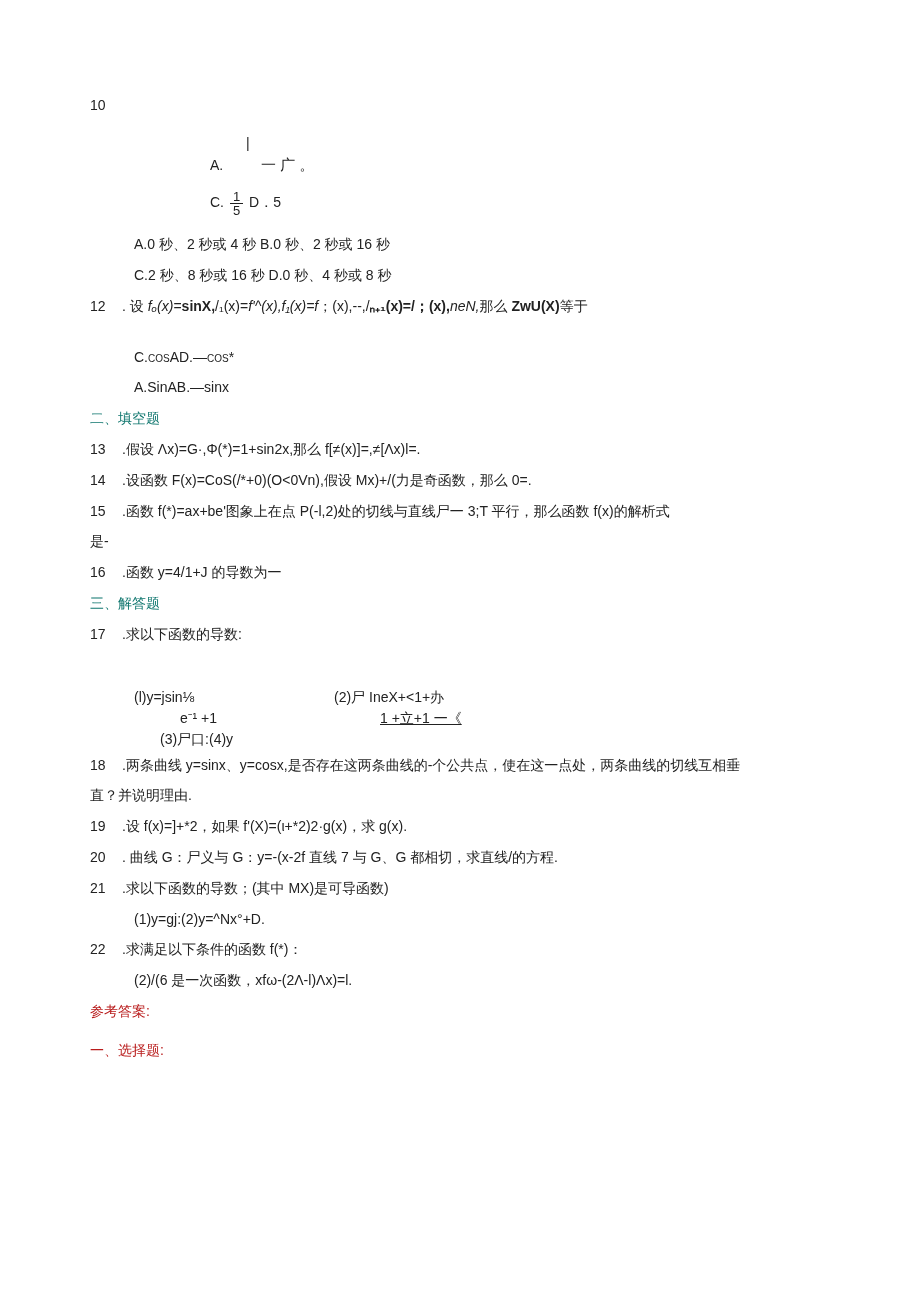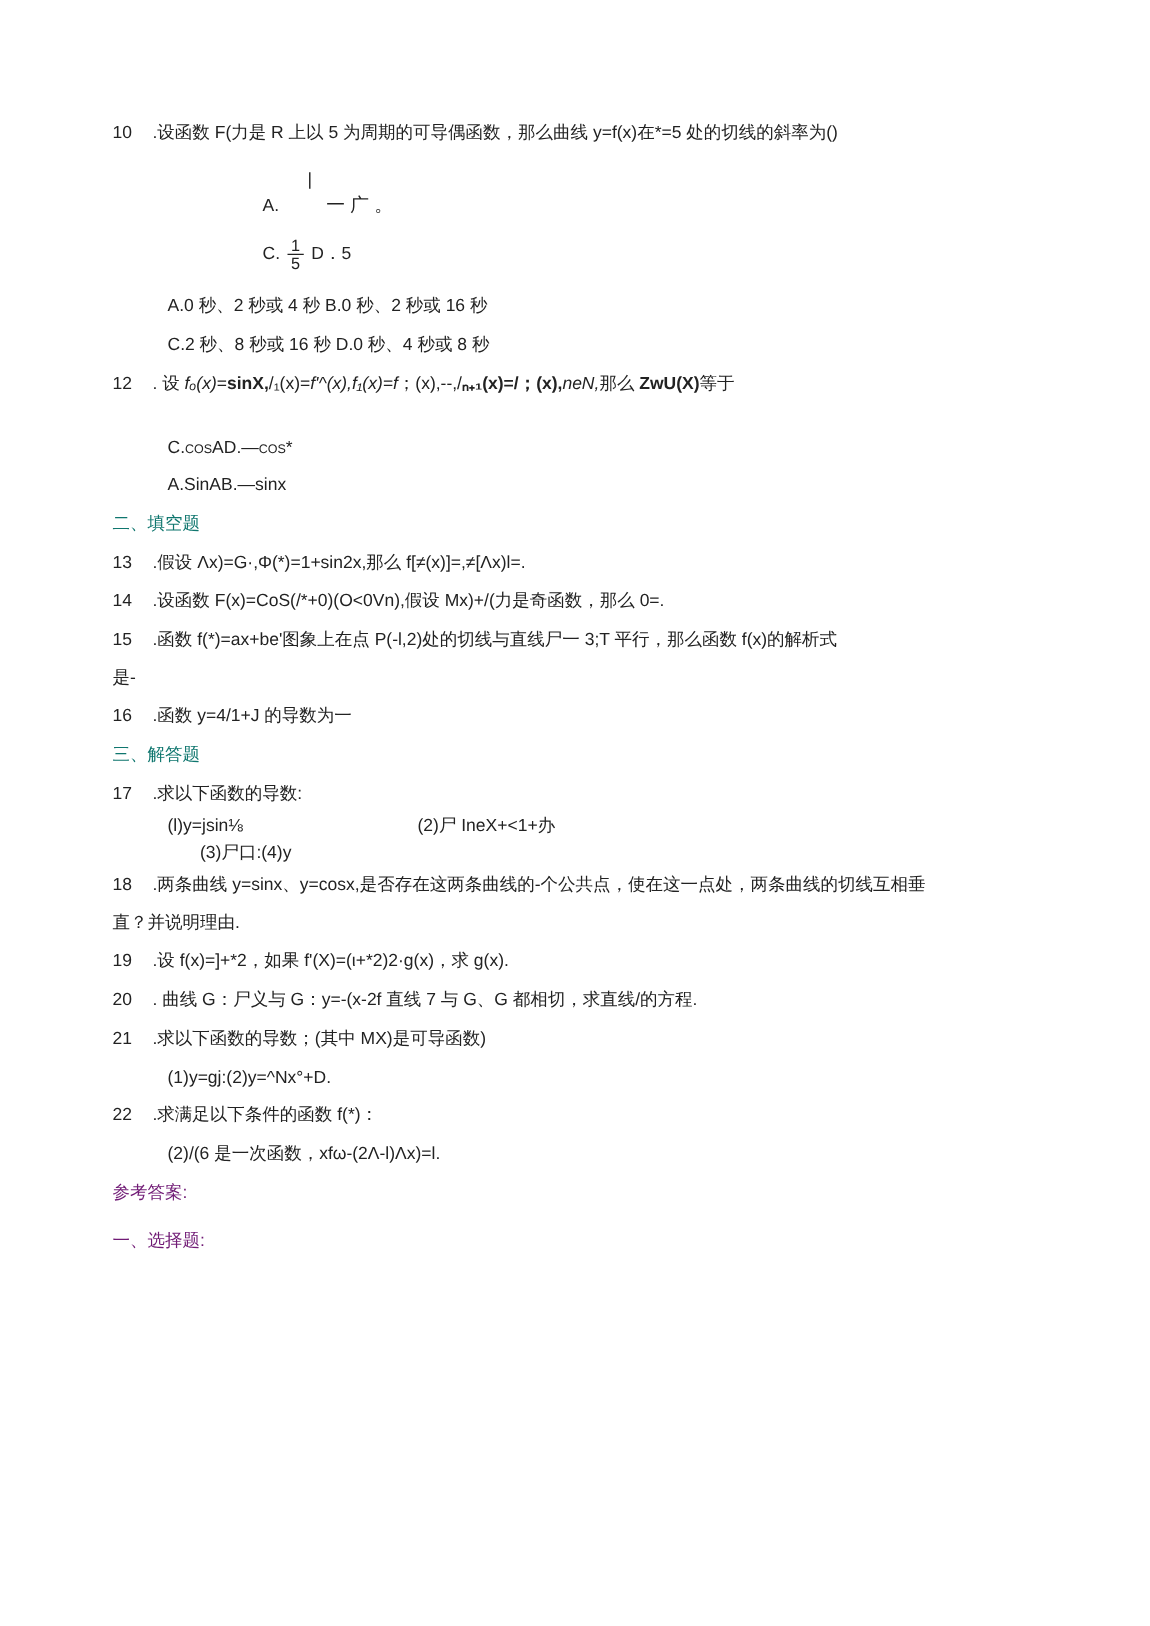--- a/index.html
+++ b/index.html
@@ -14,21 +14,21 @@
     min-height: 1301px;
     box-sizing: border-box;
     padding: 90px 90px 40px 90px;
     font-size: 14px;
     line-height: 2.2;
   }
   .indent1 { padding-left: 44px; }
   .num-row { display: flex; align-items: flex-start; }
   .num-row .qnum { min-width: 32px; }
   .bold { font-weight: 700; }
-  .gray { color: #701a75; }
+  .gray { color: #b91c1c; }
   .section { color: #0f766e; }
   .options-block {
     padding-left: 44px;
     line-height: 1.5;
   }
   
   .frac {
     display: inline-flex;
     flex-direction: column;
     align-items: center;
@@ -47,21 +47,20 @@
   .eq-col .col { min-width: 200px; }
   .u { text-decoration: underline; }
 </style>
 </head>
 <body>
 
 <div class="page">
 
   <div class="num-row">
     <span class="qnum">10</span>
-    <span> .设函数 F(力是 R 上以 5 为周期的可导偶函数，那么曲线 y=f(x)在*=5 处的切线的斜率为()</span>
   </div>
   <div class="options-block" style="padding-left:120px; margin-top:12px; margin-bottom:12px;">
     <div style="padding-left:36px;"><span>|</span></div>
     <div>
       <span>A.</span>
       <span style="display:inline-block; width:30px;"></span>
       <span class="opt-a-mark">一 广 。</span>
     </div>
     <div style="height:14px;"></div>
     <div>
@@ -106,24 +105,28 @@
     <span class="qnum">16</span>
     <span> .函数 y=4/1+J 的导数为一</span>
   </div>
 
   <div class="section">三、解答题</div>
 
   <div class="num-row">
     <span class="qnum">17</span>
     <span> .求以下函数的导数:</span>
   </div>
-  <div class="indent1" style="line-height:1.5;">
+  <div class="indent1" style="line-height:1.5;margin-top:37px;">
     <div class="eq-col">
       <div class="col">(l)y=jsin⅛</div>
       <div>(2)尸 IneX+&lt;1+办</div>
+    </div>
+    <div class="eq-col">
+      <div class="col" style="padding-left:46px;">e⁻¹ +1</div>
+      <div class="u">1 +立+1 一《</div>
     </div>
     <div style="padding-left:26px;">(3)尸口:(4)y</div>
   </div>
 
   <div class="num-row">
     <span class="qnum">18</span>
     <span> .两条曲线 y=sinx、y=cosx,是否存在这两条曲线的-个公共点，使在这一点处，两条曲线的切线互相垂</span>
   </div>
   <div>直？并说明理由.</div>
 

